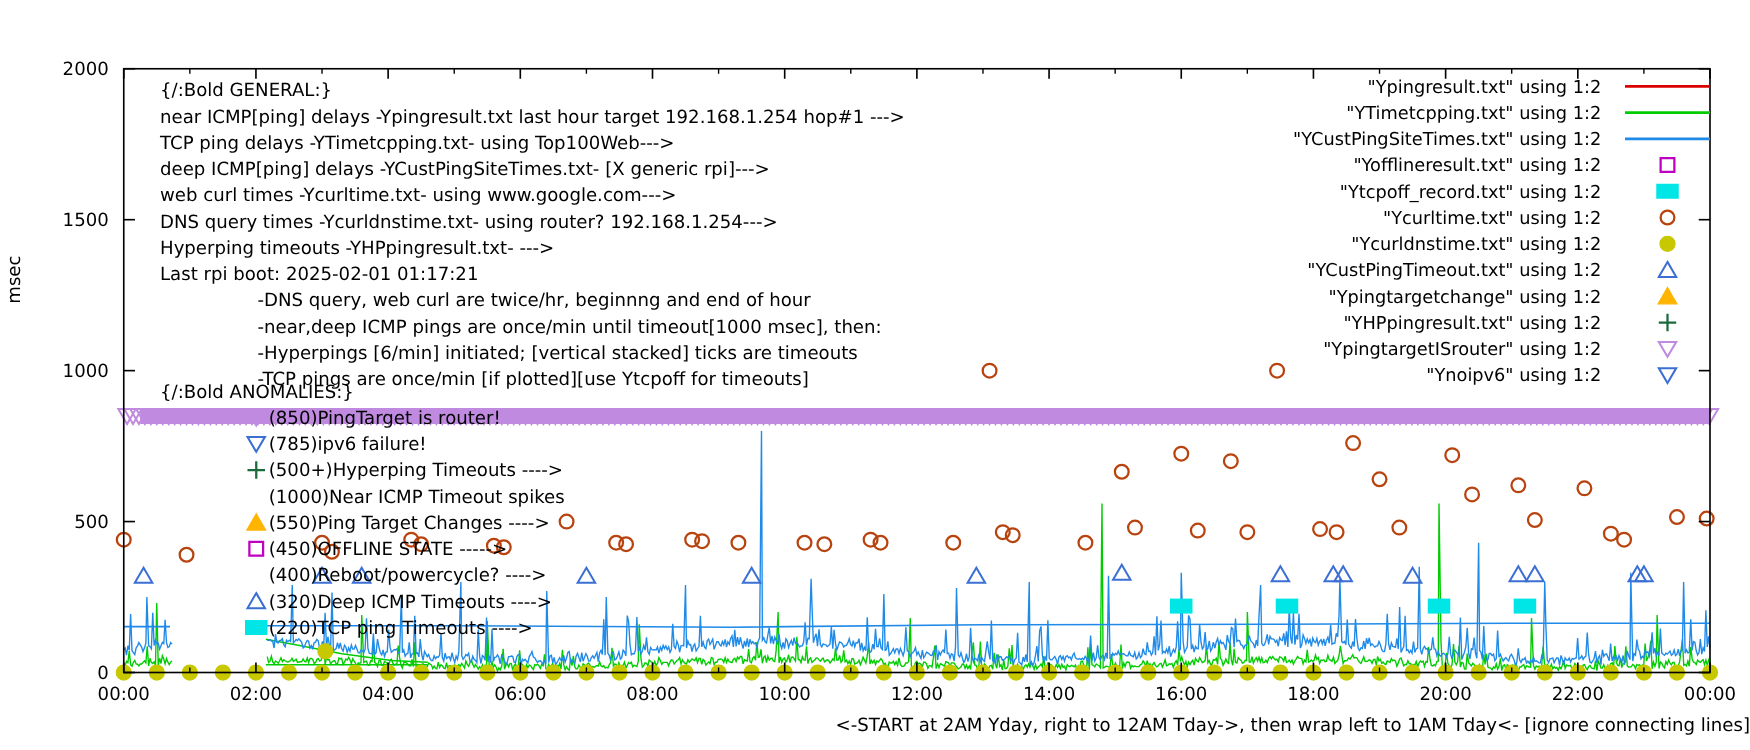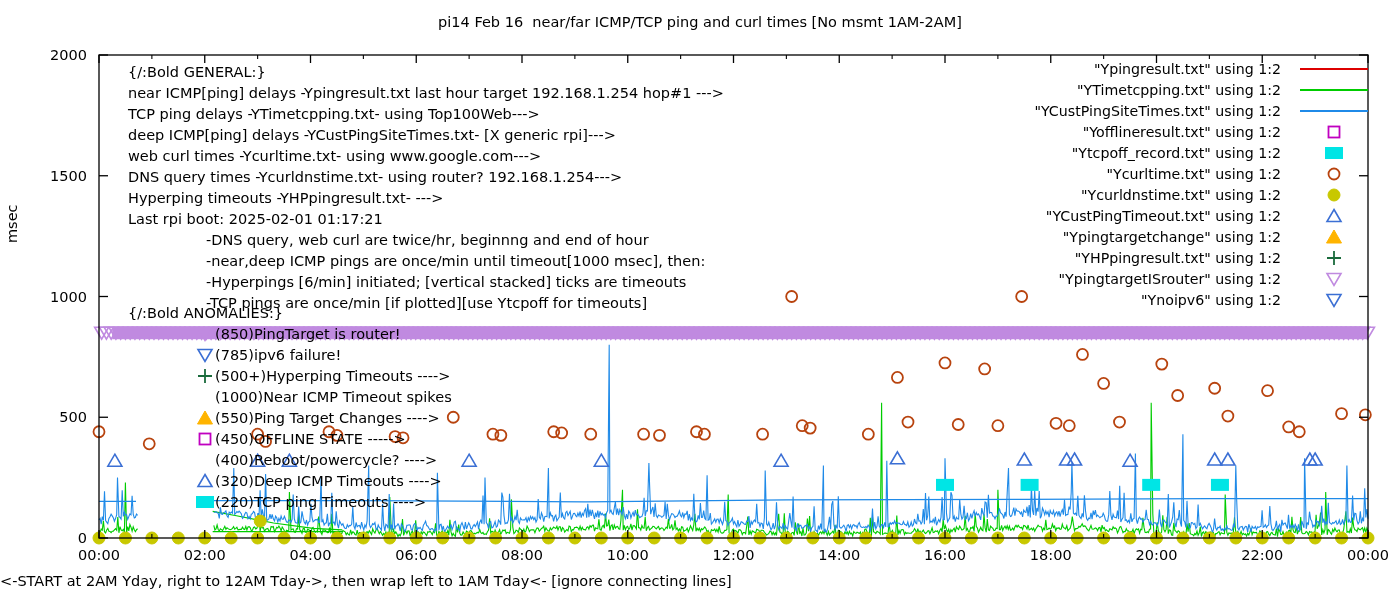--- a/index.html
+++ b/index.html
@@ -2,34 +2,33 @@
 <html><head>
 <meta charset="utf-8">
 <style>
   html,body{margin:0;padding:0;background:#ffffff;}
   body{width:1400px;height:600px;overflow:hidden;
        font-family:"DejaVu Sans","Liberation Sans",sans-serif;
        color:#000;-webkit-font-smoothing:none;}
   #root{position:relative;width:1400px;height:600px;}
   .abs{position:absolute;}
   #chart-title{left:0;top:14px;width:1400px;text-align:center;font-size:14.5px;white-space:pre;}
-  #x-caption{left:0;top:573px;width:1400px;text-align:left;font-size:14.5px;white-space:pre;}
+  #x-caption{left:0;top:573px;width:1400px;text-align:right;font-size:14.5px;white-space:pre;}
   #y-axis-label{left:4px;top:243px;font-size:14.5px;transform:rotate(-90deg);transform-origin:left top;white-space:nowrap;}
   svg{display:block;position:absolute;left:0;top:0;}
   text{font-family:"DejaVu Sans","Liberation Sans",sans-serif;}
   .tickl{font-size:14.5px;fill:#000;}
   .leg{font-size:14.2px;fill:#000;}
   .annot{font-size:14.5px;fill:#000;}
 </style>
 </head>
 <body>
 
 <div id="root">
 
-  <div class="abs" id="chart-title">pi14 Feb 16  near/far ICMP/TCP ping and curl times [No msmt 1AM-2AM]</div>
   <div class="abs" id="y-axis-label">msec</div>
   <div class="abs" id="x-caption">&lt;-START at 2AM Yday, right to 12AM Tday-&gt;, then wrap left to 1AM Tday&lt;- [ignore connecting lines]</div>
 
   <svg id="plot" width="1400" height="600">
       <g>
         <path d=" M 99.0 530.7 L 100.1 532.6 L 101.2 529.0 L 102.3 530.1 L 103.4 520.9 L 104.5 531.7 L 105.6 532.9 L 106.7 529.9 L 107.8 528.4 L 108.9 531.2 L 110.0 531.4 L 111.1 532.7 L 112.2 531.2 L 113.3 531.2 L 114.4 529.9 L 115.6 528.6 L 116.7 530.2 L 117.8 517.0 L 118.9 532.8 L 120.0 526.6 L 121.1 529.9 L 122.2 530.8 L 123.3 529.4 L 124.4 532.2 L 125.4 482.5 L 126.6 532.6 L 127.7 526.6 L 128.8 530.8 L 129.9 524.5 L 131.0 527.2 L 132.1 531.1 L 133.2 526.8 L 134.3 529.7 L 135.4 531.7 L 136.5 529.7 L 137.6 528.8 M 213.8 525.3 L 214.9 530.0 L 216.0 528.9 L 217.1 525.0 L 218.2 529.5 L 219.3 531.0 L 220.4 528.8 L 221.5 529.6 L 222.6 530.5 L 223.7 528.6 L 224.8 526.3 L 225.9 529.3 L 227.0 527.8 L 228.1 528.6 L 229.2 529.3 L 230.3 529.6 L 231.4 529.2 L 232.5 528.4 L 233.6 526.6 L 234.7 529.1 L 235.8 528.4 L 236.9 527.3 L 238.0 529.9 L 239.1 529.6 L 240.2 529.4 L 241.3 529.4 L 242.5 527.2 L 243.6 529.1 L 244.7 529.5 L 245.8 526.4 L 246.9 530.0 L 248.0 526.9 L 249.1 526.7 L 250.2 527.6 L 251.3 530.6 L 252.4 530.2 L 253.5 527.5 L 254.6 527.0 L 255.7 528.9 L 256.8 528.3 L 257.9 525.5 L 259.0 514.7 L 260.1 531.5 L 261.2 526.0 L 262.3 527.9 L 263.4 527.6 L 264.5 531.2 L 265.6 529.5 L 266.7 528.8 L 267.8 528.5 L 268.9 531.0 L 270.0 530.9 L 271.1 526.5 L 272.2 527.1 L 273.3 526.6 L 274.5 531.5 L 275.6 529.7 L 276.7 527.3 L 277.8 528.0 L 278.9 526.0 L 280.0 527.9 L 281.1 530.8 L 282.2 527.0 L 283.3 528.8 L 284.4 530.7 L 285.5 532.4 L 286.6 530.3 L 287.7 530.7 L 288.8 530.2 L 289.4 492.1 L 291.0 530.0 L 292.1 529.3 L 293.2 528.9 L 294.3 532.0 L 295.4 532.3 L 296.5 528.7 L 297.6 529.0 L 298.7 514.8 L 299.8 530.0 L 300.9 530.7 L 302.0 533.3 L 303.1 528.7 L 304.2 528.3 L 305.4 532.2 L 306.5 532.2 L 307.6 529.2 L 308.7 529.8 L 309.8 530.6 L 310.9 532.9 L 312.0 528.4 L 313.1 527.4 L 314.2 530.3 L 315.3 532.1 L 316.4 531.2 L 317.5 531.8 L 318.6 516.5 L 319.7 526.1 L 320.8 532.3 L 321.9 534.5 L 323.0 529.9 L 324.1 530.0 L 325.2 530.3 L 326.3 531.3 L 327.4 532.7 L 328.5 532.6 L 329.6 527.6 L 330.7 533.3 L 331.8 513.9 L 332.9 533.7 L 334.0 532.1 L 335.1 533.2 L 336.2 533.9 L 337.4 531.5 L 338.5 531.1 L 339.6 532.7 L 340.7 533.6 L 341.8 533.4 L 342.9 530.5 L 344.0 531.2 L 345.1 531.9 L 346.2 534.8 L 347.3 532.8 L 348.4 534.5 L 349.5 535.0 L 350.6 529.8 L 351.7 533.9 L 352.8 531.8 L 353.9 532.5 L 355.0 534.5 L 356.1 534.9 L 357.2 530.1 L 358.3 535.4 L 359.4 532.5 L 360.5 532.7 L 361.6 534.7 L 362.7 535.8 L 363.8 532.2 L 364.9 535.9 L 366.0 532.9 L 367.1 531.6 L 368.2 533.1 L 369.4 530.7 L 370.5 532.6 L 371.6 534.5 L 372.7 528.8 L 373.8 531.6 L 374.9 533.1 L 376.0 530.0 L 377.1 528.3 L 378.2 531.3 L 379.3 533.7 L 380.4 531.6 L 381.5 533.2 L 382.6 535.3 L 383.7 533.4 L 384.8 534.9 L 385.9 531.9 L 387.0 535.3 L 388.1 532.2 L 389.2 533.4 L 389.8 496.9 L 391.4 533.5 L 392.5 533.1 L 393.6 529.5 L 394.7 533.8 L 395.8 531.9 L 396.9 533.8 L 398.0 536.7 L 399.1 534.3 L 400.2 535.8 L 401.4 532.9 L 402.5 519.1 L 403.6 535.4 L 404.7 532.3 L 405.8 530.9 L 406.9 533.5 L 408.0 530.8 L 409.1 530.9 L 410.2 536.3 L 411.3 532.6 L 412.4 531.0 L 413.5 535.0 L 414.6 534.4 L 415.7 520.2 L 416.8 534.1 L 417.9 531.7 L 419.0 532.5 L 420.1 535.5 L 421.2 531.7 L 422.3 534.1 L 423.4 532.0 L 424.5 532.4 L 425.6 534.2 L 426.7 535.6 L 427.8 531.8 L 428.9 532.2 L 430.0 531.3 L 431.1 532.5 L 432.3 534.6 L 433.4 531.3 L 434.5 532.5 L 435.6 523.4 L 436.7 535.1 L 437.8 535.8 L 438.9 531.5 L 440.0 533.3 L 441.1 532.5 L 442.2 530.8 L 443.3 534.5 L 444.4 533.0 L 445.5 532.1 L 446.6 533.6 L 447.7 530.8 L 448.8 535.2 L 449.9 519.9 L 451.0 531.9 L 452.1 535.8 L 453.2 533.4 L 454.3 535.3 L 455.4 536.3 L 456.5 526.4 L 457.6 532.5 L 458.7 524.6 L 459.8 533.4 L 460.9 535.1 L 462.0 534.9 L 463.1 532.0 L 464.3 533.9 L 465.4 534.7 L 466.5 531.1 L 467.6 531.8 L 468.7 534.8 L 469.8 531.1 L 470.9 530.5 L 472.0 532.1 L 473.1 533.7 L 474.2 533.2 L 475.3 533.9 L 476.4 533.0 L 477.5 532.4 L 478.6 532.8 L 479.7 529.5 L 480.8 532.6 L 481.9 533.5 L 483.0 532.5 L 484.1 534.5 L 485.2 533.8 L 486.3 534.4 L 487.4 531.8 L 488.5 530.2 L 489.6 518.2 L 490.7 532.7 L 491.8 531.3 L 492.9 531.5 L 494.0 534.3 L 495.1 530.1 L 496.3 533.2 L 497.4 532.7 L 498.5 532.2 L 499.6 529.7 L 500.7 534.4 L 501.8 532.3 L 502.9 530.0 L 504.0 530.8 L 505.1 529.8 L 506.2 533.5 L 507.3 532.3 L 508.4 532.7 L 509.5 533.2 L 510.6 529.1 L 511.4 499.4 L 512.8 527.1 L 513.9 533.6 L 515.0 532.5 L 516.1 530.2 L 517.2 530.6 L 518.3 532.6 L 519.4 528.0 L 520.5 529.2 L 521.6 529.8 L 522.7 531.9 L 523.8 529.1 L 524.9 532.3 L 526.0 530.7 L 527.1 526.1 L 528.3 528.4 L 529.4 531.5 L 530.5 530.0 L 531.6 529.9 L 532.7 529.9 L 533.8 529.9 L 534.9 532.7 L 536.0 529.7 L 537.1 527.9 L 538.2 528.2 L 539.3 531.2 L 540.4 529.9 L 541.5 528.4 L 542.6 527.8 L 543.7 526.1 L 544.8 531.1 L 545.9 527.8 L 547.0 529.6 L 548.1 530.7 L 549.2 531.2 L 550.3 527.8 L 551.4 529.8 L 552.5 528.6 L 553.6 527.1 L 554.7 527.9 L 555.8 528.5 L 556.9 526.3 L 558.0 530.1 L 559.2 526.8 L 560.3 526.8 L 561.4 531.5 L 562.5 527.5 L 563.6 528.7 L 564.7 532.1 L 565.8 530.7 L 566.9 529.6 L 568.0 530.8 L 569.1 526.0 L 570.2 526.6 L 571.3 531.7 L 572.4 529.7 L 573.5 529.8 L 574.6 527.5 L 575.7 527.4 L 576.8 527.1 L 577.9 527.8 L 579.0 529.9 L 580.1 526.2 L 581.2 530.0 L 582.3 527.3 L 583.4 529.4 L 584.5 529.6 L 585.6 530.1 L 586.7 527.4 L 587.8 526.7 L 588.9 529.2 L 590.0 525.6 L 591.2 527.2 L 592.3 525.2 L 593.4 525.1 L 594.5 531.1 L 595.6 527.8 L 596.7 528.4 L 597.8 528.8 L 598.9 519.2 L 600.0 529.4 L 601.1 530.3 L 602.2 526.5 L 603.3 525.3 L 604.4 528.3 L 605.5 513.6 L 606.6 525.9 L 607.7 525.5 L 608.8 519.5 L 609.9 530.6 L 611.0 525.9 L 612.1 524.8 L 613.2 530.0 L 614.3 525.0 L 615.4 528.1 L 616.5 526.8 L 617.6 526.5 L 618.7 528.8 L 619.8 529.2 L 620.9 520.5 L 622.5 489.7 L 623.2 530.2 L 624.3 525.5 L 625.4 529.8 L 626.5 527.1 L 627.6 526.4 L 628.7 529.6 L 629.8 528.0 L 630.9 523.8 L 632.0 530.1 L 633.1 525.8 L 634.2 525.6 L 635.3 526.9 L 636.4 528.9 L 637.5 509.4 L 638.6 527.7 L 639.7 527.8 L 640.8 530.1 L 641.9 525.4 L 643.0 528.0 L 644.1 528.2 L 645.2 517.0 L 646.3 530.8 L 647.4 527.5 L 648.5 526.3 L 649.6 530.0 L 650.7 528.8 L 651.8 528.0 L 652.9 526.4 L 654.0 526.5 L 655.2 527.9 L 656.3 529.0 L 657.4 527.4 L 658.5 526.5 L 659.6 529.5 L 660.7 528.5 L 661.8 527.8 L 662.9 528.3 L 664.0 530.4 L 665.1 529.0 L 666.2 527.1 L 667.3 528.3 L 668.4 518.7 L 669.5 528.2 L 670.6 528.0 L 671.7 524.4 L 672.8 529.8 L 673.9 528.5 L 675.0 520.3 L 676.1 529.4 L 677.2 528.1 L 678.3 530.9 L 679.4 528.9 L 680.5 531.4 L 681.6 526.8 L 682.7 527.1 L 683.8 531.3 L 684.9 530.6 L 686.1 530.1 L 687.2 528.2 L 688.3 531.8 L 689.4 529.2 L 690.5 525.7 L 691.6 528.2 L 692.7 530.5 L 693.8 524.8 L 694.9 513.7 L 696.0 531.2 L 697.1 528.3 L 698.2 530.3 L 699.3 528.2 L 700.4 531.5 L 701.5 528.7 L 702.6 529.7 L 703.7 528.4 L 704.8 526.9 L 705.9 528.4 L 707.0 531.8 L 708.1 530.5 L 709.2 532.7 L 710.3 533.6 L 711.4 529.6 L 712.5 530.4 L 713.6 530.4 L 714.7 529.1 L 715.8 531.6 L 716.9 529.3 L 718.1 532.2 L 719.2 526.3 L 720.3 531.5 L 721.4 533.0 L 722.5 533.1 L 723.6 532.5 L 724.7 530.3 L 725.8 530.5 L 726.9 529.4 L 728.2 494.5 L 729.1 533.0 L 730.2 534.2 L 731.3 533.8 L 732.4 529.9 L 733.5 529.1 L 734.6 531.2 L 735.7 530.5 L 736.8 531.6 L 737.9 533.2 L 739.0 529.7 L 740.1 529.8 L 741.2 531.0 L 742.3 534.6 L 743.4 532.5 L 744.5 532.5 L 745.6 533.7 L 746.7 526.3 L 747.8 516.5 L 748.9 534.9 L 750.1 531.1 L 751.2 534.2 L 752.3 530.9 L 753.4 531.5 L 754.5 532.3 L 755.6 533.0 L 756.7 529.3 L 757.8 529.8 L 758.9 530.2 L 760.0 533.2 L 761.1 530.3 L 762.2 530.3 L 763.3 530.5 L 764.4 532.3 L 765.5 533.6 L 766.6 535.0 L 767.7 534.4 L 768.8 533.5 L 769.9 531.2 L 771.0 531.4 L 772.1 534.7 L 773.2 532.1 L 774.3 534.8 L 775.4 532.7 L 776.5 535.5 L 777.6 521.6 L 778.7 513.9 L 779.8 532.0 L 780.9 532.3 L 782.1 535.3 L 783.2 531.7 L 784.3 513.2 L 785.4 534.8 L 786.5 535.0 L 787.6 531.2 L 788.7 532.3 L 789.8 535.0 L 790.9 534.7 L 792.0 532.6 L 793.1 532.3 L 794.2 535.4 L 795.3 522.2 L 796.4 531.4 L 797.5 534.6 L 798.6 523.6 L 799.7 533.2 L 800.8 531.8 L 801.9 536.0 L 803.0 528.1 L 804.1 535.0 L 805.2 534.7 L 806.3 532.9 L 807.4 518.6 L 808.5 531.2 L 809.6 516.0 L 810.7 535.4 L 811.8 535.2 L 813.0 535.5 L 814.1 531.6 L 815.2 534.5 L 816.3 534.2 L 817.4 533.4 L 818.5 535.5 L 819.6 532.9 L 820.7 531.8 L 821.8 533.7 L 822.9 531.1 L 824.0 533.7 L 825.1 530.4 L 826.2 532.6 L 827.3 535.4 L 828.4 531.5 L 829.5 535.1 L 830.6 533.5 L 831.7 532.7 L 832.8 531.3 L 833.9 533.5 L 835.0 524.9 L 836.1 535.8 L 837.2 534.8 L 838.3 530.3 L 839.4 530.8 L 840.5 531.8 L 841.6 532.3 L 842.7 534.0 L 843.8 534.6 L 845.0 531.7 L 846.1 533.9 L 847.2 531.8 L 848.3 534.7 L 849.4 531.3 L 850.5 533.9 L 851.6 533.1 L 852.7 536.0 L 853.8 531.7 L 854.9 532.9 L 856.0 533.4 L 857.1 532.2 L 858.2 532.7 L 859.3 533.5 L 860.4 532.0 L 861.5 535.9 L 862.6 532.7 L 863.7 534.8 L 864.8 529.3 L 865.9 528.9 L 867.0 531.9 L 868.1 533.3 L 869.2 535.6 L 870.3 517.9 L 871.4 536.2 L 872.5 516.8 L 873.6 531.9 L 874.7 532.3 L 875.8 533.5 L 877.0 531.2 L 878.1 532.0 L 879.2 532.6 L 880.3 534.1 L 881.6 402.8 L 882.5 534.4 L 883.6 533.9 L 884.7 533.0 L 885.8 533.1 L 886.9 533.5 L 888.0 533.8 L 889.1 523.2 L 890.2 532.1 L 891.3 532.6 L 892.4 530.4 L 893.5 533.6 L 894.6 534.9 L 895.7 533.8 L 896.8 515.6 L 897.9 534.9 L 899.0 530.5 L 900.1 533.3 L 901.2 529.9 L 902.3 529.6 L 903.4 530.0 L 904.5 534.6 L 905.6 532.3 L 906.7 533.5 L 907.8 532.8 L 909.0 533.3 L 910.1 533.3 L 911.2 533.2 L 912.3 531.9 L 913.4 531.2 L 914.5 528.7 L 915.6 530.3 L 916.7 533.6 L 917.8 528.6 L 918.9 532.6 L 920.0 531.0 L 921.1 533.1 L 922.2 531.6 L 923.3 530.1 L 924.4 532.4 L 925.5 533.5 L 926.6 532.7 L 927.7 531.0 L 928.8 530.7 L 929.9 533.7 L 931.0 531.1 L 932.1 527.8 L 933.2 532.6 L 934.3 532.2 L 935.4 531.0 L 936.5 531.4 L 937.6 530.8 L 938.7 533.9 L 939.9 530.3 L 941.0 528.6 L 942.1 531.9 L 943.2 519.4 L 944.3 529.2 L 945.4 525.6 L 946.5 529.5 L 947.6 532.0 L 948.7 529.2 L 949.8 533.4 L 950.9 529.7 L 952.0 531.7 L 953.1 529.6 L 954.2 528.2 L 955.3 532.1 L 956.4 526.7 L 957.5 528.6 L 958.6 529.5 L 959.7 526.1 L 960.8 528.1 L 961.9 530.1 L 963.0 529.5 L 964.1 528.5 L 965.2 515.8 L 966.3 530.3 L 967.4 528.5 L 968.5 531.8 L 969.6 531.4 L 970.7 527.6 L 971.9 528.3 L 973.0 526.6 L 974.1 531.5 L 975.2 513.9 L 976.3 526.5 L 977.4 528.0 L 978.5 532.2 L 979.6 530.1 L 980.7 527.3 L 981.8 529.8 L 982.9 530.7 L 984.0 514.3 L 985.1 527.9 L 986.2 532.2 L 987.3 519.0 L 988.4 529.8 L 989.5 530.4 L 990.6 526.2 L 991.7 527.4 L 992.8 528.2 L 993.9 530.6 L 995.0 530.2 L 996.1 528.2 L 997.2 528.5 L 997.9 489.7 L 999.4 529.7 L 1000.5 529.7 L 1001.6 525.3 L 1002.7 530.4 L 1003.9 527.8 L 1005.0 526.1 L 1006.1 528.8 L 1007.2 525.8 L 1008.3 529.5 L 1009.4 526.2 L 1010.5 530.2 L 1011.6 529.9 L 1012.7 528.1 L 1013.8 530.1 L 1014.9 526.8 L 1016.0 525.3 L 1017.1 527.1 L 1018.2 525.2 L 1019.3 526.9 L 1020.4 527.9 L 1021.5 527.3 L 1022.6 529.4 L 1023.7 525.5 L 1024.8 525.8 L 1025.9 526.9 L 1027.0 529.0 L 1028.1 525.0 L 1029.2 530.0 L 1030.3 529.4 L 1031.4 528.2 L 1032.5 530.0 L 1033.6 528.0 L 1034.7 531.3 L 1035.9 528.8 L 1037.0 527.1 L 1038.1 525.2 L 1039.2 526.5 L 1040.3 526.7 L 1041.4 526.9 L 1042.5 531.2 L 1043.6 528.1 L 1044.7 529.5 L 1045.8 519.9 L 1046.9 529.6 L 1048.0 529.2 L 1049.1 528.0 L 1050.2 529.1 L 1051.3 528.2 L 1052.4 524.0 L 1053.5 527.5 L 1054.6 526.1 L 1055.7 530.7 L 1056.8 528.0 L 1057.9 528.3 L 1059.0 527.8 L 1060.1 529.3 L 1061.2 529.0 L 1062.3 524.2 L 1063.4 527.7 L 1064.5 528.1 L 1065.6 529.0 L 1066.8 525.7 L 1067.9 530.7 L 1069.0 529.4 L 1070.1 528.4 L 1071.2 524.6 L 1072.3 516.7 L 1073.4 524.0 L 1074.5 530.8 L 1075.6 528.5 L 1076.7 528.6 L 1077.8 528.2 L 1078.9 526.4 L 1080.0 527.2 L 1081.1 525.7 L 1082.2 523.8 L 1083.3 526.4 L 1084.4 525.9 L 1085.5 526.2 L 1086.6 528.4 L 1087.7 529.9 L 1088.8 530.8 L 1089.9 528.2 L 1091.0 525.4 L 1092.1 529.1 L 1093.2 529.2 L 1094.3 528.7 L 1095.4 527.9 L 1096.5 528.4 L 1097.6 530.6 L 1098.8 527.7 L 1099.9 527.5 L 1101.0 531.9 L 1102.1 525.2 L 1103.2 528.7 L 1104.3 527.5 L 1105.4 530.7 L 1106.5 529.7 L 1107.6 531.1 L 1108.7 531.6 L 1109.8 528.8 L 1110.9 529.3 L 1112.0 530.0 L 1113.1 526.8 L 1114.2 528.6 L 1115.3 528.0 L 1116.4 528.9 L 1117.5 532.9 L 1118.6 530.5 L 1119.7 527.2 L 1120.8 526.5 L 1121.9 529.4 L 1123.0 532.7 L 1124.1 531.4 L 1125.2 531.7 L 1126.3 528.7 L 1127.4 531.0 L 1128.5 530.8 L 1129.6 532.5 L 1130.8 531.6 L 1131.9 531.9 L 1133.0 529.2 L 1134.1 533.6 L 1135.2 530.4 L 1136.3 528.8 L 1137.4 529.7 L 1138.5 528.9 L 1139.6 533.1 L 1140.7 529.3 L 1141.8 529.8 L 1142.9 517.7 L 1144.0 527.4 L 1145.1 532.3 L 1146.2 532.7 L 1147.3 531.7 L 1148.4 532.6 L 1149.5 529.3 L 1150.6 529.0 L 1151.2 402.8 L 1152.8 513.7 L 1153.9 533.8 L 1155.0 534.7 L 1156.1 531.8 L 1157.2 522.2 L 1158.3 530.6 L 1159.4 532.9 L 1160.5 533.6 L 1161.6 532.0 L 1162.8 515.3 L 1163.9 529.7 L 1165.0 531.8 L 1166.1 529.4 L 1167.2 516.7 L 1168.3 533.6 L 1169.4 529.9 L 1170.5 530.4 L 1171.6 535.1 L 1172.7 535.3 L 1173.8 522.9 L 1174.9 530.4 L 1176.0 531.4 L 1177.1 532.8 L 1178.2 530.7 L 1179.3 531.5 L 1180.4 534.5 L 1181.5 533.4 L 1182.6 534.5 L 1183.7 531.8 L 1184.8 535.4 L 1185.9 535.2 L 1187.0 523.6 L 1188.1 531.6 L 1189.2 523.0 L 1190.3 533.6 L 1191.4 534.3 L 1192.5 534.5 L 1193.7 535.8 L 1194.8 533.5 L 1195.9 534.6 L 1197.0 531.0 L 1198.1 535.4 L 1199.2 533.1 L 1200.3 526.6 L 1201.4 536.5 L 1202.5 532.6 L 1203.6 531.8 L 1204.7 535.2 L 1205.8 531.7 L 1206.9 532.6 L 1208.0 534.7 L 1209.1 533.3 L 1210.2 532.0 L 1211.3 534.5 L 1212.4 531.6 L 1213.5 532.8 L 1214.6 537.0 L 1215.7 533.6 L 1216.8 533.6 L 1217.9 532.4 L 1219.0 531.6 L 1220.1 534.9 L 1221.2 532.7 L 1222.3 533.2 L 1223.4 533.6 L 1224.5 533.7 L 1225.2 494.5 L 1226.8 532.5 L 1227.9 535.4 L 1229.0 532.9 L 1230.1 533.6 L 1231.2 533.0 L 1232.3 534.8 L 1233.4 531.7 L 1234.5 517.2 L 1235.6 531.0 L 1236.7 534.9 L 1237.8 531.5 L 1238.9 533.0 L 1240.0 534.4 L 1241.1 531.4 L 1242.2 534.9 L 1243.3 533.4 L 1244.4 534.6 L 1245.5 533.9 L 1246.6 536.2 L 1247.7 533.3 L 1248.8 535.0 L 1249.9 532.1 L 1251.0 528.1 L 1252.1 534.7 L 1253.2 532.0 L 1254.3 532.6 L 1255.4 532.6 L 1256.5 532.3 L 1257.7 535.4 L 1258.8 533.9 L 1259.9 530.8 L 1261.0 532.3 L 1262.1 534.4 L 1263.2 536.5 L 1264.3 535.1 L 1265.4 536.4 L 1266.5 532.0 L 1267.6 531.6 L 1268.7 534.2 L 1269.8 535.7 L 1270.9 533.2 L 1272.0 532.4 L 1273.1 534.4 L 1274.2 534.7 L 1275.3 535.1 L 1276.4 528.5 L 1277.5 536.6 L 1278.6 528.9 L 1279.7 531.1 L 1280.8 534.5 L 1281.9 534.5 L 1283.0 531.7 L 1284.1 534.9 L 1285.2 535.1 L 1286.3 532.2 L 1287.4 533.9 L 1288.5 530.9 L 1289.7 530.2 L 1290.8 534.0 L 1291.9 516.8 L 1293.0 529.7 L 1294.1 532.2 L 1295.2 532.6 L 1296.3 526.4 L 1297.4 534.1 L 1298.5 530.8 L 1299.6 531.1 L 1300.7 517.1 L 1301.8 532.7 L 1302.9 533.7 L 1304.0 533.6 L 1305.1 533.3 L 1306.2 531.6 L 1307.3 532.4 L 1308.4 534.9 L 1309.5 531.6 L 1310.6 532.2 L 1311.7 531.9 L 1312.8 533.1 L 1313.9 532.1 L 1315.0 531.6 L 1316.1 514.8 L 1317.2 528.7 L 1318.3 526.1 L 1319.4 522.5 L 1320.6 512.6 L 1321.7 535.0 L 1322.8 529.6 L 1323.9 533.0 L 1325.0 529.7 L 1325.7 492.1 L 1327.2 534.8 L 1328.3 529.6 L 1329.4 530.6 L 1330.5 532.9 L 1331.6 534.3 L 1332.7 529.3 L 1333.8 531.5 L 1334.9 528.0 L 1336.0 530.6 L 1337.1 531.9 L 1338.2 530.0 L 1339.3 530.0 L 1340.4 534.5 L 1341.5 533.6 L 1342.6 532.8 L 1343.7 529.3 L 1344.8 520.7 L 1345.9 511.4 L 1347.0 532.2 L 1348.1 531.5 L 1349.2 532.7 L 1350.3 528.9 L 1351.4 533.0 L 1352.6 517.6 L 1353.7 526.9 L 1354.8 529.8 L 1355.9 530.1 L 1357.0 531.6 L 1358.1 528.1 L 1359.2 529.3 L 1360.3 529.9 L 1361.4 528.6 L 1362.5 527.7 L 1363.6 531.7 L 1364.7 528.1 L 1365.8 532.3 L 1366.9 528.0 L 1368.0 530.7" stroke="#00cc00" stroke-width="1.1" fill="none"></path>
         <path d="M 212.68125 511.435 L 236.475 515.782 L 273.48749999999995 523.027 L 313.14374999999995 528.34 L 342.225 529.789" stroke="#00cc00" stroke-width="1.2" fill="none"></path>
         <path d="M 212.68125 531.721 L 342.225 531.721" stroke="#00cc00" stroke-width="1.2" fill="none"></path>
       </g>
       <g>

